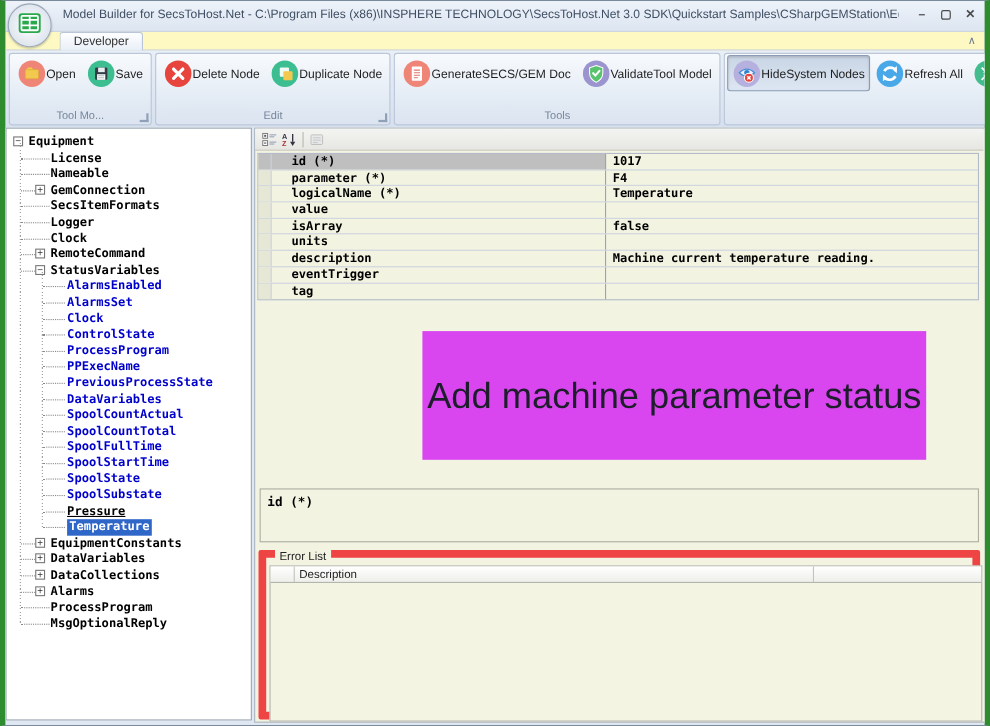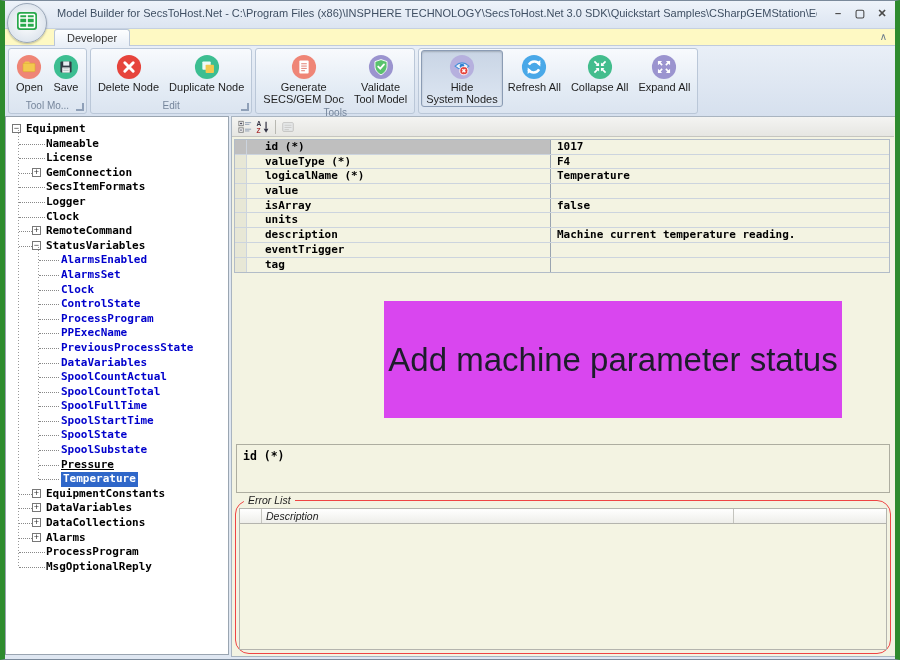--- a/index.html
+++ b/index.html
@@ -28,21 +28,21 @@
   .tab { position:absolute; left:49px; top:0; height:17px; padding:2px 12px 0 12px;
     background:linear-gradient(#fdfeff,#e9eff7); border:1px solid #b9c6d8; border-bottom:none;
     border-radius:3px 3px 0 0; font-size:11px; color:#333; cursor:pointer; }
   .ribbon-collapse { position:absolute; right:8px; top:2px; font-size:10px; color:#6a7a8c; cursor:pointer; }
   
   .ribbon { position:absolute; left:0; top:45px; width:890px; height:70px;
     background:linear-gradient(#e9eff7,#d6e0ee); padding:2px 0 0 3px; display:flex; align-items:flex-start; }
   .rgroup { position:relative; margin-right:3px; height:66px; border:1px solid #bac7d8; border-radius:3px;
     background:linear-gradient(#f8fafd,#e4ecf5 60%,#dbe4f0); display:flex; flex-direction:column; }
   .rbody { display:flex; flex:1; align-items:flex-start; padding:1px 2px 0 2px; }
-  .rbtn { display:flex; flex-direction:column; align-items:center; padding:3px 4px 1px 4px;
+  .rbtn { display:flex; flex-direction:row; align-items:center; padding:3px 4px 1px 4px;
     border:1px solid transparent; border-radius:3px; cursor:pointer; min-width:34px; }
   .rbtn.pressed { background:linear-gradient(#c9d5e5,#dde6f2); border-color:#8b9cb4;
     box-shadow:inset 0 1px 2px rgba(0,0,0,.2); }
   .ricon { width:26px; height:26px; margin-bottom:1px; }
   .ricon svg { width:26px; height:26px; display:block; }
   .rlabel { font-size:11px; line-height:12px; color:#1e1e1e; text-align:center; white-space:nowrap; }
   .rglabel { height:13px; font-size:10px; color:#76869c; text-align:center; line-height:12px; position:relative; }
   .launcher { position:absolute; right:2px; bottom:2px; width:8px; height:8px;
     border-right:2px solid #8fa0b8; border-bottom:2px solid #8fa0b8; cursor:pointer; }
   
@@ -79,21 +79,21 @@
   
   .note { position:absolute; left:152px; top:184px; width:458px; height:117px;
     display:flex; align-items:center; justify-content:center; text-align:center;
     font-size:33px; line-height:56px; color:#1d1d2b; font-family:"Liberation Sans", sans-serif; }
   
   .helppane { position:absolute; left:4px; top:327px; width:654px; height:49px; background:#f3f3e2;
     border:1px solid #adada0; padding:4px 6px;
     font-family:"DejaVu Sans Mono", monospace; font-weight:bold; font-size:11.5px; color:#000; }
   
   .errbox { position:absolute; left:3px; top:383px; width:656px; height:154px;
-    border:1px solid #ef4444; border-radius:14px;font-style:italic; }
+    border:7px solid #ef4444; border-radius:2px; }
   .errlegend { position:absolute; left:8px; top:-7px; background:#f3f3e2; padding:0 4px;
     font-size:10.5px; color:#222; }
   .errtable { position:absolute; left:3px; top:7px; width:648px; height:142px;
     border:1px solid #b4b4ae; background:#f4f4e3; }
   .errhead { display:flex; height:15px; background:linear-gradient(#ffffff,#eeeeea);
     border-bottom:1px solid #b4b4ae; font-size:10.5px; color:#222; }
   .errc { border-right:1px solid #c4c4be; padding:1px 4px; overflow:hidden; cursor:pointer; }
   .errc.c0 { width:22px; } .errc.c1 { width:472px; } .errc.c2 { flex:1; border-right:none; }
 </style>
 </head>
@@ -259,25 +259,25 @@
     </div>
 
   <div class="content">
     <div class="tree" id="tree">
         <div class="trow">
           <div class="tbox" style="left: 6px;">−</div>
           <div class="tlabel" style="left: 20px;">Equipment</div>
         </div>
         <div class="trow">
           <div class="tdash" style="left: 13px; width: 26px;"></div>
+          <div class="tlabel" style="left: 40px;">License</div>
+        </div>
+        <div class="trow">
+          <div class="tdash" style="left: 13px; width: 26px;"></div>
           <div class="tlabel" style="left: 40px;">Nameable</div>
-        </div>
-        <div class="trow">
-          <div class="tdash" style="left: 13px; width: 26px;"></div>
-          <div class="tlabel" style="left: 40px;">License</div>
         </div>
         <div class="trow">
           <div class="tdash" style="left: 13px; width: 13px;"></div>
           <div class="tbox" style="left: 26px;">+</div>
           <div class="tlabel" style="left: 40px;">GemConnection</div>
         </div>
         <div class="trow">
           <div class="tdash" style="left: 13px; width: 26px;"></div>
           <div class="tlabel" style="left: 40px;">SecsItemFormats</div>
         </div>
@@ -424,21 +424,21 @@
           </div>
         </div>
       <div class="pgrows" id="pg-rows">
           <div class="pgrow sel">
             <div class="pggutter"></div>
             <div class="pgname">id (*)</div>
             <div class="pgvalue">1017</div>
           </div>
           <div class="pgrow">
             <div class="pggutter"></div>
-            <div class="pgname">valueType (*)</div>
+            <div class="pgname">parameter (*)</div>
             <div class="pgvalue">F4</div>
           </div>
           <div class="pgrow">
             <div class="pggutter"></div>
             <div class="pgname">logicalName (*)</div>
             <div class="pgvalue">Temperature</div>
           </div>
           <div class="pgrow">
             <div class="pggutter"></div>
             <div class="pgname">value</div>

